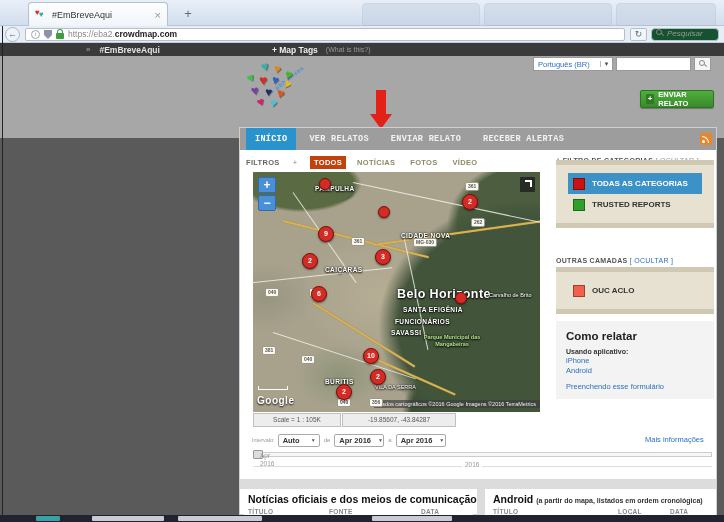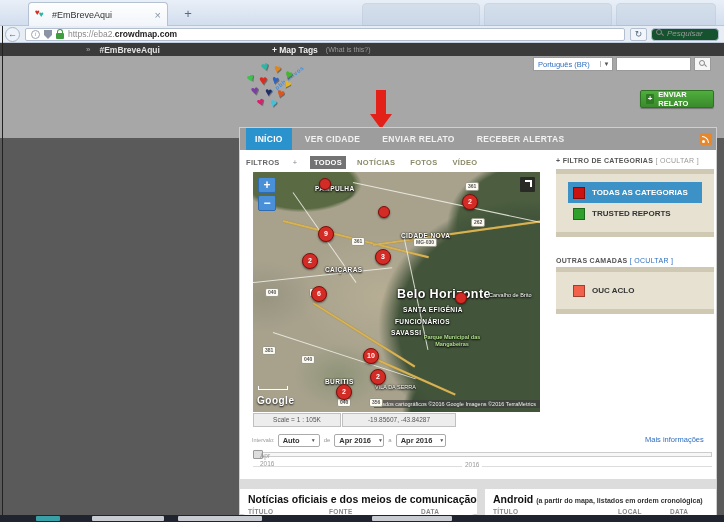--- a/index.html
+++ b/index.html
@@ -92,35 +92,35 @@
   .red-arrow-head { position:absolute; left:370px; top:114px; width:0; height:0;
     border-left:11px solid transparent; border-right:11px solid transparent;
     border-top:15px solid #e32119; }
 
   .panel { position:absolute; left:239px; top:127px; width:478px; height:388px; background:#fff;
     border:1px solid #cfcfcf; }
 
   .navstrip { position:absolute; left:240px; top:128px; width:476px; height:22px;
     background:#9d9d9d; display:flex; align-items:stretch; padding-left:6px; }
   .nav-tab { display:flex; align-items:center; padding:0 9px; font-size:8.5px; font-weight:bold;
-    color:#f2f2f2; letter-spacing:.3px; margin-right:4px; }
+    color:#f2f2f2; letter-spacing:.3px; margin-right:4px;font-family:Liberation Mono, monospace; }
   .nav-tab.active { background:#2a93ce; color:#fff; }
   .rss { position:absolute; left:700px; top:133px; width:12px; height:12px; background:#e8862a;
     border-radius:2px; }
   .rss::before { content:""; position:absolute; left:2px; bottom:2px; width:3px; height:3px;
     background:#fff; border-radius:50%; }
   .rss::after { content:""; position:absolute; left:2px; bottom:2px; width:6px; height:6px;
     border:1.5px solid #fff; border-left:none; border-bottom:none; border-radius:0 8px 0 0; }
 
   .filters { position:absolute; left:246px; top:156px; height:13px; display:flex;
     align-items:center; gap:13px; font-size:7.5px; }
   .filters .flabel { font-weight:bold; color:#666; letter-spacing:.3px; }
   .filters .fplus { color:#888; }
   .filter-item { color:#8a8a68; font-weight:bold; letter-spacing:.3px; padding:2px 4px; }
-  .filter-item.active { background:#737373; color:#fff; }
+  .filter-item.active { background:#c2410c; color:#fff; }
 
   
   .map { position:absolute; left:253px; top:172px; width:287px; height:240px; overflow:hidden;
     background-color:#a8a28d;
     background-image:
       radial-gradient(ellipse 250px 210px at 96% 64%, #42543a 0%, #42543a 52%, rgba(66,84,58,0) 60%),
       radial-gradient(ellipse 150px 110px at 100% 22%, #4c5e3f 0%, #4c5e3f 55%, rgba(76,94,63,0) 62%),
       radial-gradient(ellipse 130px 90px at 80% 100%, #3c4f37 0%, #3c4f37 55%, rgba(60,79,55,0) 62%),
       radial-gradient(ellipse 95px 45px at 17% 5%, #5a6a42 0%, #5a6a42 55%, rgba(90,106,66,0) 63%),
       radial-gradient(ellipse 55px 22px at 24% 8%, #31453a 0%, #31453a 55%, rgba(49,69,58,0) 62%),
@@ -296,42 +296,42 @@
     <span>ENVIAR RELATO</span>
   </div>
 
   <div class="red-arrow-shaft"></div>
   <div class="red-arrow-head"></div>
 
   <div class="panel"></div>
 
   <div class="navstrip" id="nav-tabs">
       <div class="nav-tab active">INÍCIO</div>
-      <div class="nav-tab">VER CIDADE</div>
+      <div class="nav-tab">VER RELATOS</div>
       <div class="nav-tab">ENVIAR RELATO</div>
       <div class="nav-tab">RECEBER ALERTAS</div>
     </div>
   <div class="rss"></div>
 
   <div class="filters">
     <span class="flabel">FILTROS</span>
     <span class="fplus">+</span>
     <span id="filter-items" style="display:flex;gap:7px">
         <span class="filter-item active">TODOS</span>
         <span class="filter-item">NOTÍCIAS</span>
         <span class="filter-item">FOTOS</span>
         <span class="filter-item">VÍDEO</span>
       </span>
   </div>
 
   <div class="sb-header" style="top:157px">
     <span>+ FILTRO DE CATEGORIAS</span>
     <span class="sb-hide">[ OCULTAR ]</span>
   </div>
-  <div class="cat-box" style="top:169px" id="cat-box">
+  <div class="cat-box" style="top:160px" id="cat-box">
       <div class="cat-row selected">
         <span class="swatch" style="background: rgb(204, 17, 17);"></span>
         <span>TODAS AS CATEGORIAS</span>
       </div>
       <div class="cat-row">
         <span class="swatch" style="background: rgb(47, 161, 43);"></span>
         <span>TRUSTED REPORTS</span>
       </div>
     </div>
 
@@ -339,20 +339,27 @@
     <span>OUTRAS CAMADAS</span>
     <span class="sb-hide link">[ OCULTAR ]</span>
   </div>
   <div class="cat-box" style="top:267px" id="layer-box">
       <div class="cat-row">
         <span class="swatch" style="background: rgb(244, 97, 75);"></span>
         <span>OUC ACLO</span>
       </div>
     </div>
 
+  <div class="howto">
+    <h3>Como relatar</h3>
+    <div class="sub">Usando aplicativo:</div>
+    <a class="link-blue">iPhone</a>
+    <a class="link-blue">Android</a>
+    <a class="link-blue form">Preenchendo esse formulário</a>
+  </div>
 
   <div class="map" id="map">
     <div class="road y" style="left:30px;top:48px;width:150px;transform:rotate(14deg)"></div>
     <div class="road y" style="left:120px;top:72px;width:180px;transform:rotate(-8deg)"></div>
     <div class="road y" style="left:60px;top:130px;width:120px;transform:rotate(32deg)"></div>
     <div class="road y" style="left:120px;top:185px;width:90px;transform:rotate(24deg)"></div>
     <div class="road w" style="left:0;top:110px;width:140px;transform:rotate(-6deg)"></div>
     <div class="road w" style="left:40px;top:20px;width:110px;transform:rotate(55deg)"></div>
     <div class="road w" style="left:100px;top:10px;width:200px;transform:rotate(12deg)"></div>
     <div class="road w" style="left:150px;top:60px;width:120px;transform:rotate(78deg)"></div>

